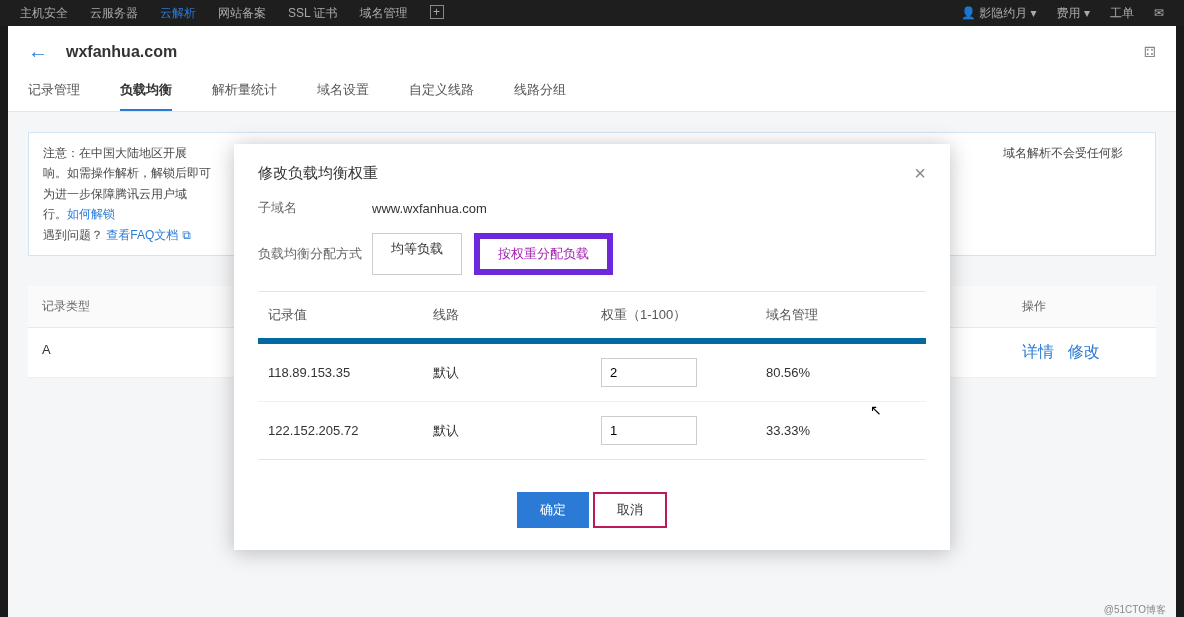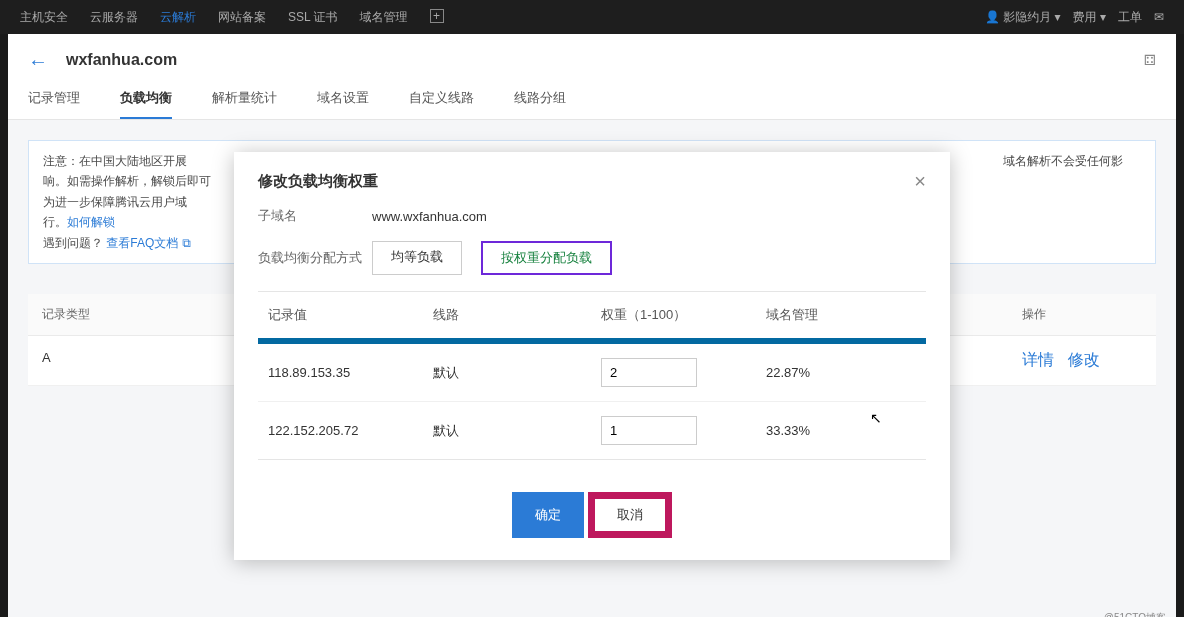--- a/index.html
+++ b/index.html
@@ -6,32 +6,32 @@
     body {
       font-family: -apple-system, BlinkMacSystemFont, "PingFang SC", "Microsoft YaHei", sans-serif;
       background: #1a1a1a;
       width: 1184px;
       height: 617px;
       overflow: hidden;
       position: relative;
     }
     .top-nav {
       background: #1e1e1e;
-      height: 34px;
+      height: 26px;
       display: flex;
       align-items: center;
       padding: 0 20px;
       color: #aaa;
       font-size: 12px;
       justify-content: space-between;
     }
     .top-nav-left { display: flex; gap: 22px; }
     .top-nav-left span { cursor: pointer; }
     .top-nav-left .active { color: #2b7bd6; }
-    .top-nav-right { display: flex; gap: 12px; align-items: center; }
+    .top-nav-right { display: flex; gap: 20px; align-items: center; }
     .top-nav-right span { cursor: pointer; }
     .plus-icon { display: inline-block; width: 14px; height: 14px; border: 1px solid #888; text-align: center; line-height: 12px; font-size: 12px; }
     .user-icon { display: inline-block; }
     .main-area {
       background: #f5f6f8;
       height: 595px;
       margin: 0 8px;
       position: relative;
     }
     .page-header {
@@ -75,41 +75,41 @@
       align-items: flex-start;
     }
     .modal {
       background: #fff;
       width: 716px;
       margin-top: 118px;
       box-shadow: 0 2px 20px rgba(0,0,0,0.25);
       position: relative;
     }
     .modal-header { padding: 18px 24px 6px; display: flex; justify-content: space-between; align-items: center;}
-    .modal-title { font-size: 15px; font-weight: 700; color: #333;}
+    .modal-title { font-size: 15px; font-weight: 400; color: #333;}
     .close-btn { font-size: 20px; color: #888; cursor: pointer; background: none; border: none;}
     .modal-body { padding: 8px 24px 20px; }
     .form-row { display: flex; align-items: center; margin-bottom: 16px; font-size: 13px;}
     .form-label { width: 114px; color: #666; }
     .form-value { color: #333; }
-    .radio-group { display: flex; gap: 11px; }
+    .radio-group { display: flex; gap: 4px; }
     .radio-btn { padding: 6px 18px; border: 1px solid #ccc; font-size: 13px; cursor: pointer; color: #333; background: #fff;}
-    .radio-btn.selected { border: 2px solid #6d28d9; color: #15803d; }
+    .radio-btn.selected { border: 6px solid #6d28d9; color: #a21caf; }
     .radio-btn:first-child { margin-right: 8px;}
     .records-table { border-top: 1px solid #e5e5e5; border-bottom: 1px solid #e5e5e5; margin-top: 8px;}
     .rec-head { display: flex; padding: 14px 10px; font-size: 13px; color: #555; border-bottom: 6px solid #0369a1;}
     .rec-row { display: flex; padding: 14px 10px; font-size: 13px; color: #333; align-items: center; border-bottom: 1px solid #f0f0f0;}
     .rec-row:last-child { border-bottom: none;}
     .rcol-val { width: 165px; }
     .rcol-line { width: 168px; }
     .rcol-weight { width: 165px; }
     .rcol-ratio { flex: 1; }
     .weight-input { width: 96px; padding: 6px 8px; border: 1px solid #ccc; font-size: 13px;}
     .modal-footer { display: flex; justify-content: center; gap: 4px; padding: 12px 0 22px;}
-    .btn { padding: 7px 22px; font-size: 13px; cursor: pointer; border: 7px solid #be185d;}
+    .btn { padding: 7px 22px; font-size: 13px; cursor: pointer; border: 2px solid #be185d;}
     .btn-primary { background: #2b7bd6; color: #fff; border: 1px solid #2b7bd6;}
     .btn-default { background: #fff; color: #333;}
     .cursor { position: absolute; top: 258px; left: 636px; font-size: 14px; color: #000; pointer-events: none;}
     .watermark { position: absolute; bottom: 4px; right: 10px; font-size: 10px; color: #888;}
   </style>
 </head>
 <body>
 
 <div class="top-nav">
   <div class="top-nav-left">
@@ -196,21 +196,21 @@
           <div class="rec-head">
             <div class="rcol-val">记录值</div>
             <div class="rcol-line">线路</div>
             <div class="rcol-weight">权重（1-100）</div>
             <div class="rcol-ratio">域名管理</div>
           </div>
           <div class="rec-row">
             <div class="rcol-val">118.89.153.35</div>
             <div class="rcol-line">默认</div>
             <div class="rcol-weight"><input class="weight-input" value="2" style=""></div>
-            <div class="rcol-ratio">22.87%</div>
+            <div class="rcol-ratio">80.56%</div>
           </div>
           <div class="rec-row">
             <div class="rcol-val">122.152.205.72</div>
             <div class="rcol-line">默认</div>
             <div class="rcol-weight"><input class="weight-input" value="1" style=""></div>
             <div class="rcol-ratio">33.33%</div>
           </div>
         </div>
       </div>
       <div class="modal-footer">

